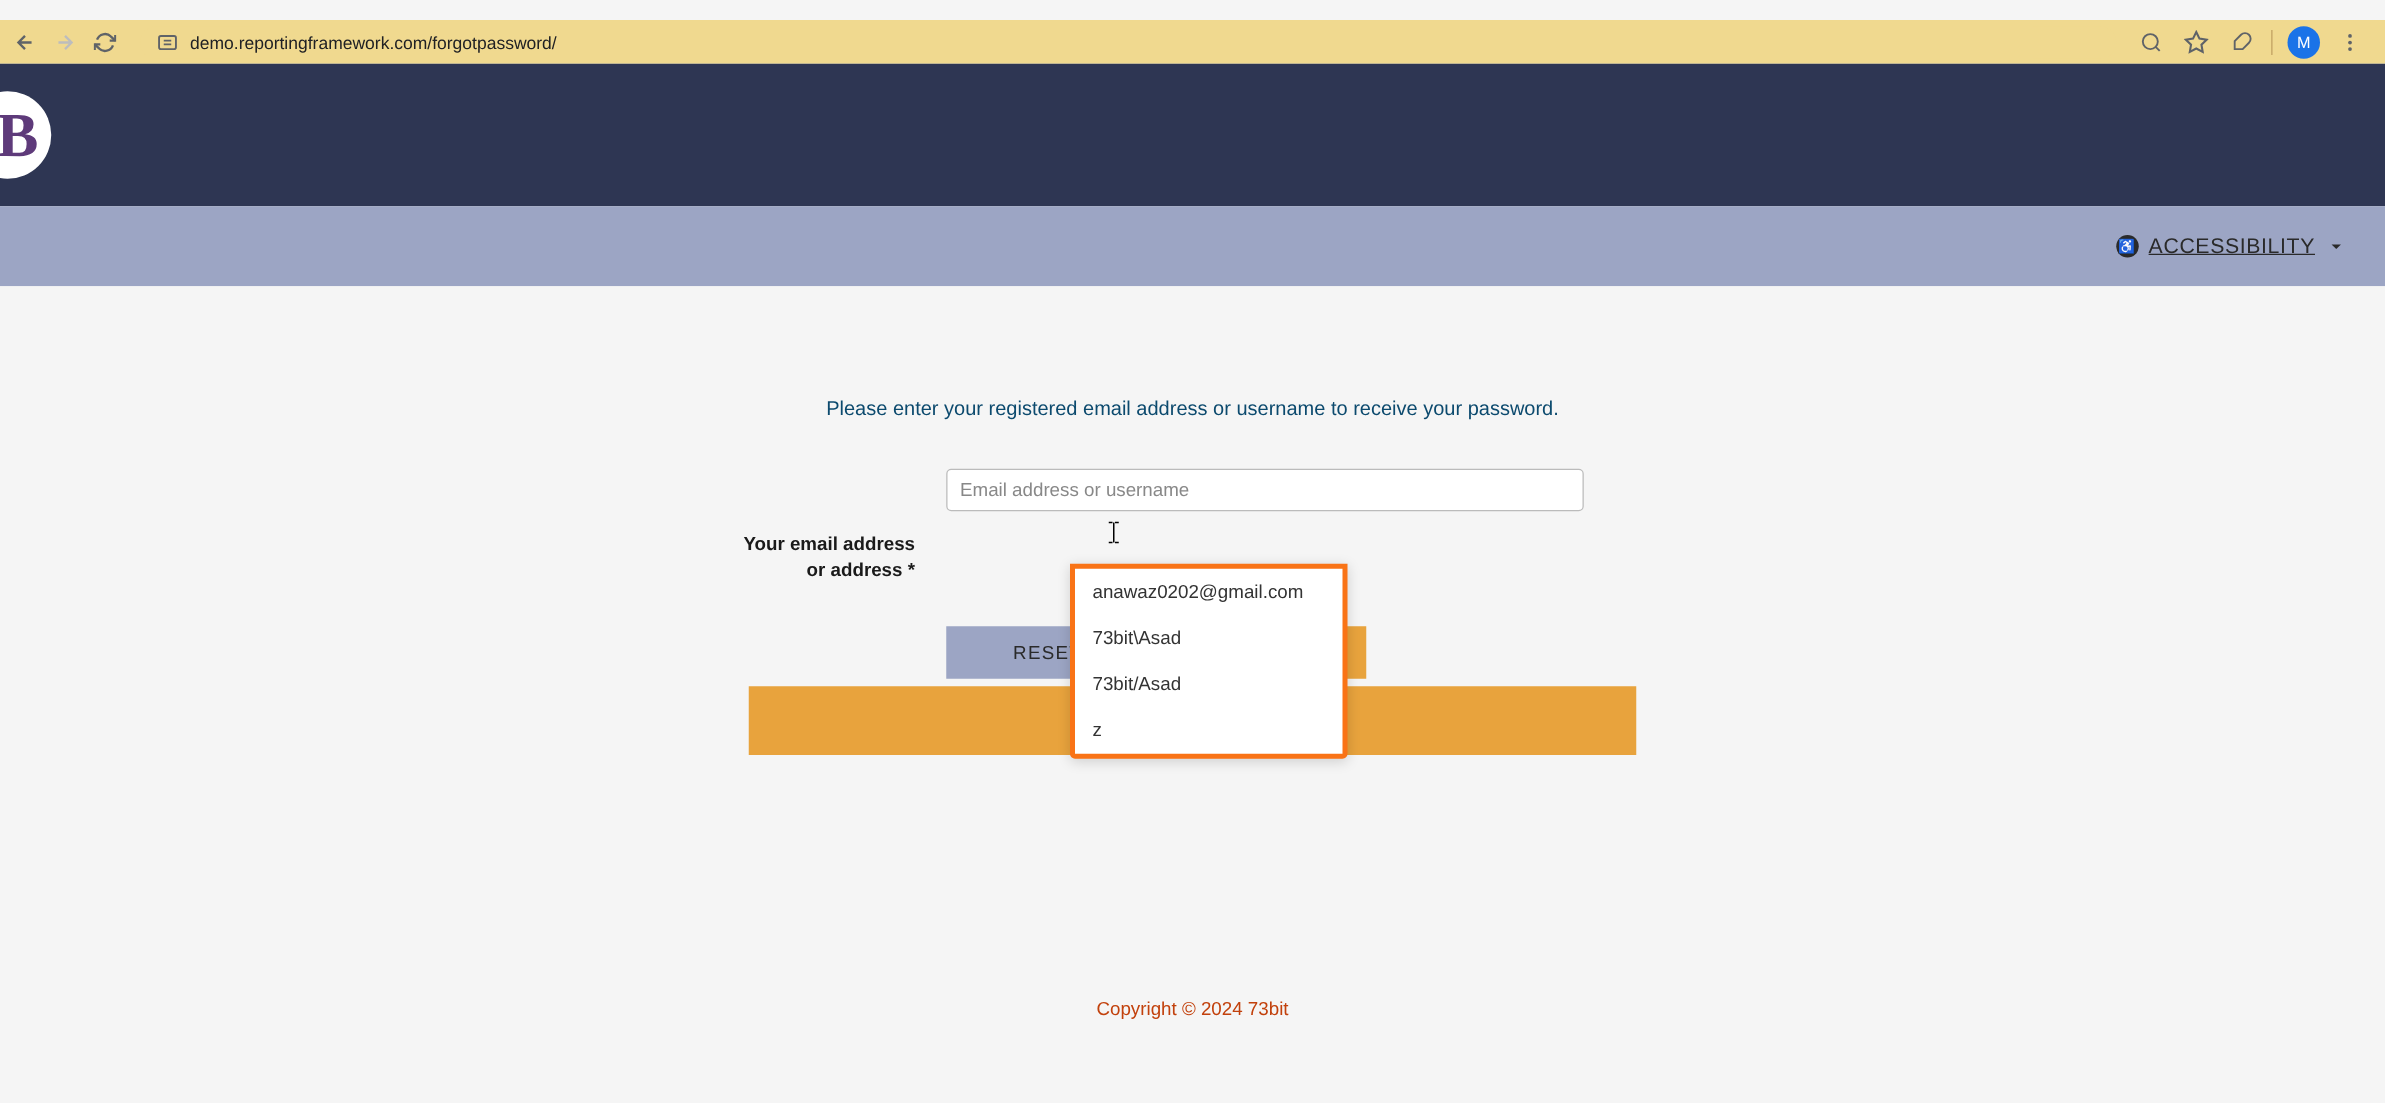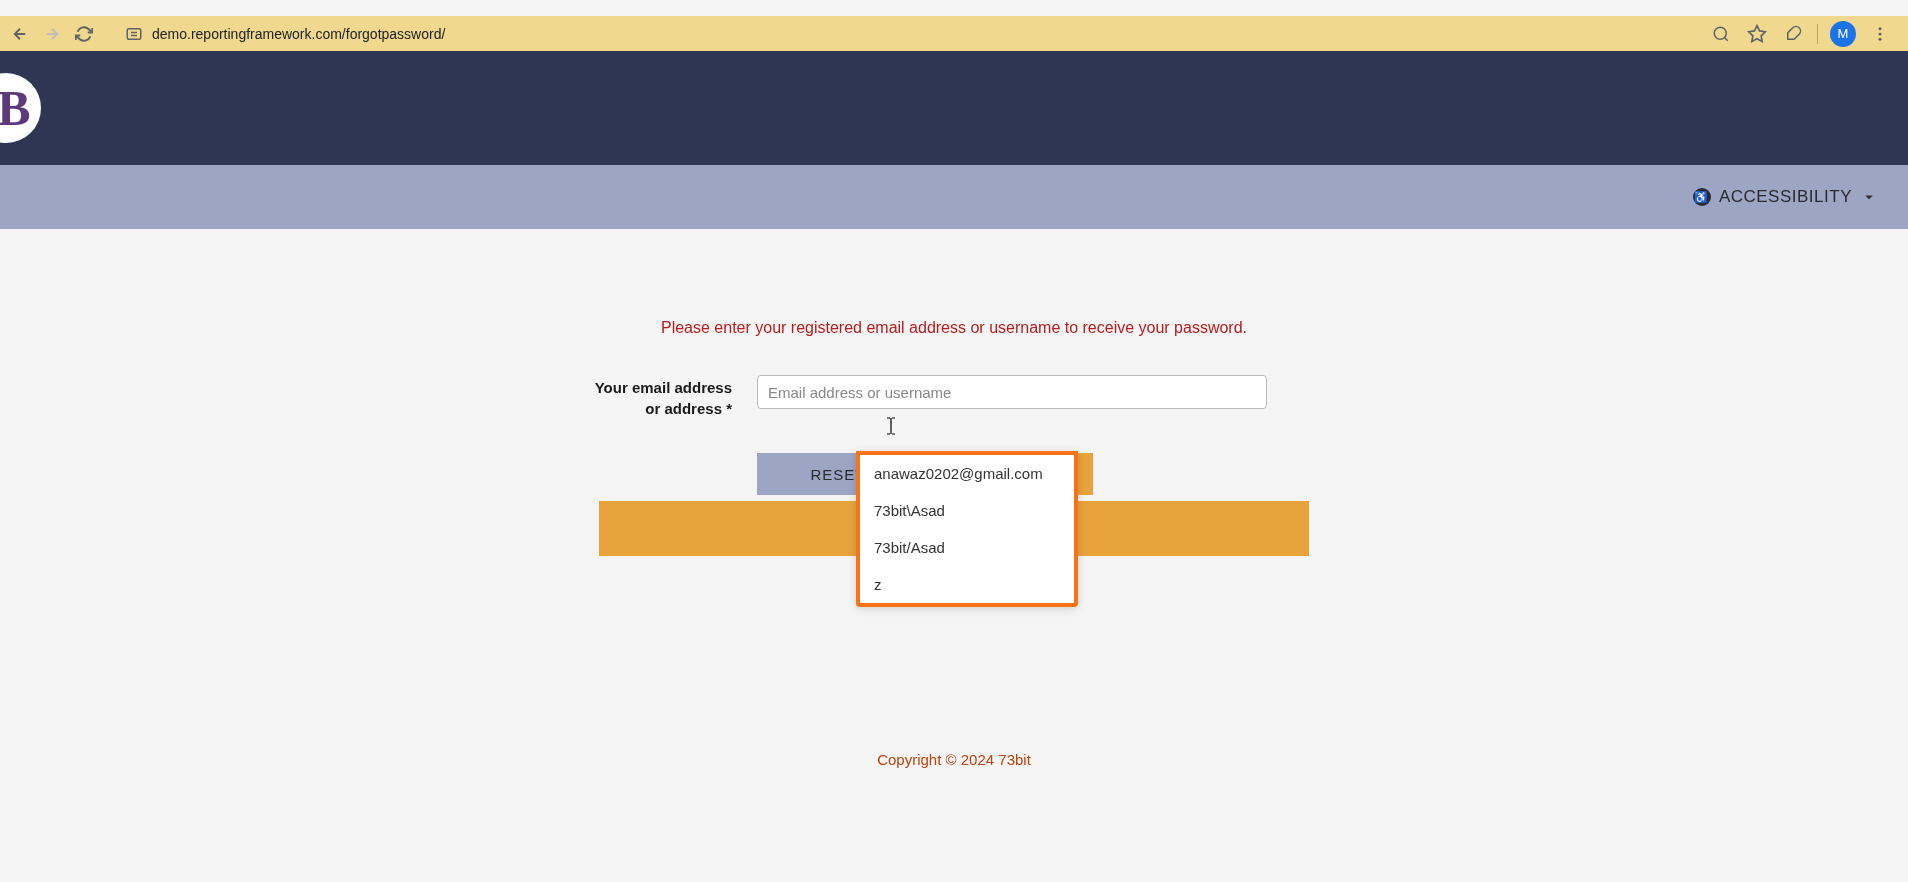--- a/index.html
+++ b/index.html
@@ -133,20 +133,21 @@
     }
     .accessibility-btn {
       display: flex;
       align-items: center;
       gap: 8px;
       color: #2a2a2a;
       font-size: 17px;
       font-weight: 500;
       letter-spacing: 0.5px;
       cursor: pointer;
+      text-decoration: underline;
     }
     .access-icon {
       width: 18px;
       height: 18px;
       border-radius: 50%;
       background: #2a2a2a;
       display: flex;
       align-items: center;
       justify-content: center;
     }
@@ -163,40 +164,41 @@
       align-items: center;
     }
     .form-container {
       width: 720px;
       display: flex;
       flex-direction: column;
       align-items: center;
       position: relative;
     }
     .instruction {
-      color: #b91c1c;
+      color: #0c4a6e;
       font-size: 16px;
       margin-bottom: 38px;
       text-align: center;
     }
     .form-row {
       display: flex;
       align-items: flex-start;
       width: 100%;
       gap: 25px;
       margin-bottom: 34px;
     }
     .form-label {
       width: 138px;
       text-align: right;
       font-size: 15px;
       font-weight: bold;
       color: #1a1a1a;
       line-height: 1.4;
       padding-top: 2px;
+      margin-top: 48px;
     }
     .form-input {
       width: 510px;
       height: 34px;
       border: 1px solid #bbb;
       border-radius: 4px;
       padding: 16px 10px;
       font-size: 15px;
       outline: none;
       background: white;

